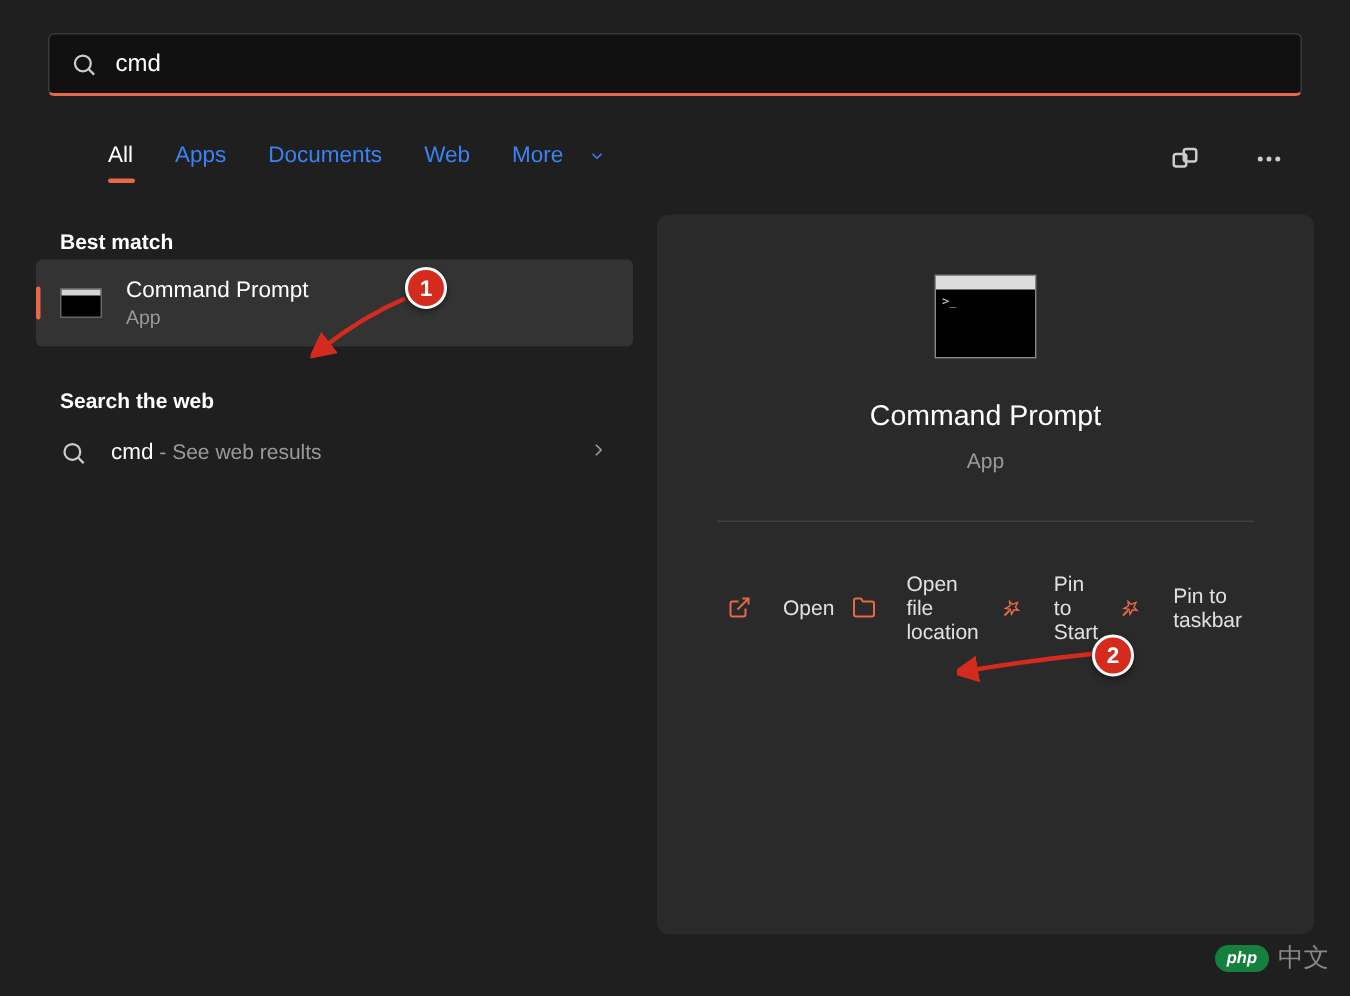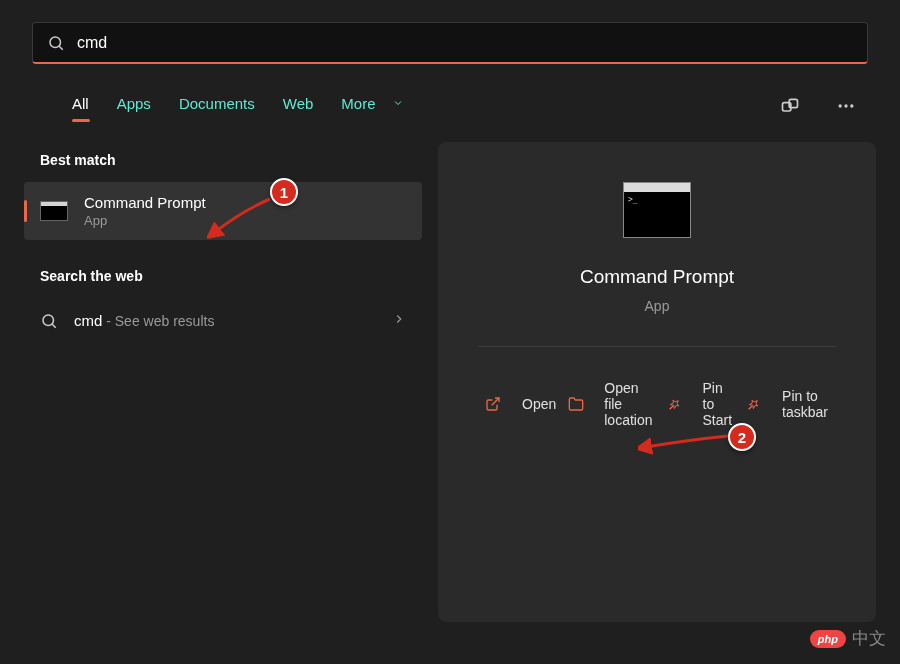--- a/index.html
+++ b/index.html
@@ -45,21 +45,21 @@
       font-weight: 400;
     }
     .tabs-row {
       display: flex;
       align-items: center;
       padding: 28px 40px 0 40px;
       gap: 28px;
       margin-left: 32px;
     }
     .tab {
-      color: #5eead4;
+      color: #3b82f6;
       font-size: 15px;
       cursor: pointer;
       padding-bottom: 10px;
       position: relative;
     }
     .tab.active {
       color: #ffffff;
     }
     .tab.active::after {
       content: "";
@@ -89,21 +89,21 @@
       padding: 18px 24px 0 24px;
       gap: 16px;
     }
     .left-panel {
       flex: 0 0 398px;
     }
     .section-header {
       font-size: 14px;
       font-weight: 600;
       color: #ffffff;
-      padding: 10px 16px 14px 16px;
+      padding: 10px 16px 4px 16px;
     }
     .result-item {
       display: flex;
       align-items: center;
       padding: 12px 14px;
       border-radius: 4px;
       cursor: pointer;
       position: relative;
     }
     .result-item.selected {
@@ -279,21 +279,21 @@
     }
     .watermark {
       position: absolute;
       bottom: 14px;
       right: 14px;
       display: flex;
       align-items: center;
       gap: 6px;
     }
     .watermark-badge {
-      background: #ef4444;
+      background: #15803d;
       color: #ffffff;
       font-size: 11px;
       padding: 3px 8px;
       border-radius: 10px;
       font-style: italic;
       font-weight: 600;
       margin-left: 28px;
     }
     .watermark-text {
       color: #888888;

